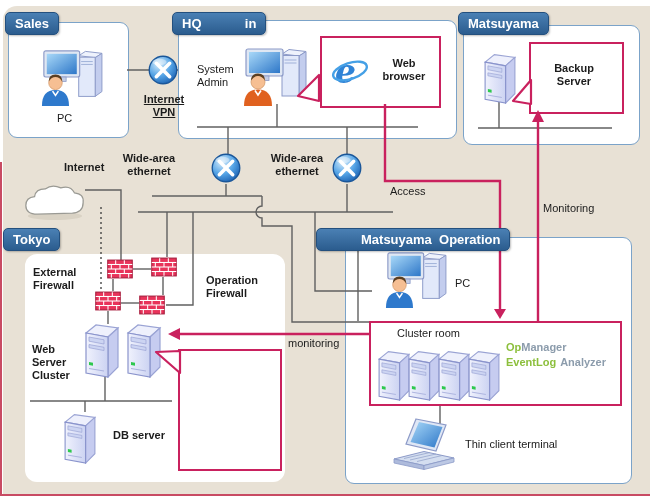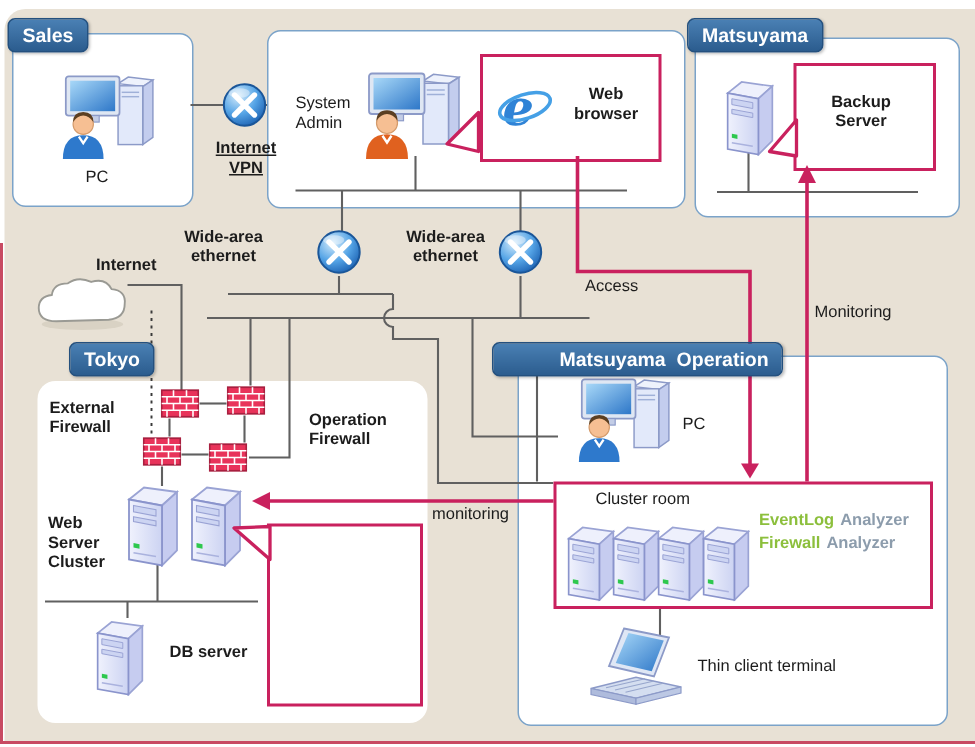--- a/index.html
+++ b/index.html
@@ -256,41 +256,42 @@
       <polygon points="180,328 180,340 168,334"></polygon>
     </g>
     <g fill="#fff" stroke="#c9215e" stroke-width="2.2" stroke-linejoin="round">
       <polygon points="319,75 319,101 298,96"></polygon>
       <polygon points="531,80 531,104 513,101"></polygon>
       <polygon points="180,351 180,373 156,352"></polygon>
     </g>
   </svg>
 
   <div class="tab" style="left:5px;top:12px;">Sales</div>
+  <div class="tab" style="left:172px;top:12px;">HQ            in</div>
   <div class="tab" style="left:458px;top:12px;">Matsuyama</div>
-  <div class="tab" style="left:3px;top:228px;margin-left:43px;">Tokyo</div>
-  <div class="tab" style="left:328px;top:228px;padding-left:44px;">Matsuyama  Operation</div>
+  <div class="tab" style="left:3px;top:228px;">Tokyo</div>
+  <div class="tab" style="left:316px;top:228px;padding-left:44px;">Matsuyama  Operation</div>
 
   <div class="lbl" style="left:57px;top:112px;">PC</div>
   <div class="lbl b ctr" style="left:135px;top:93px;width:58px;text-decoration:underline;">Internet VPN</div>
   <div class="lbl" style="left:197px;top:63px;width:46px;">System Admin</div>
   <div class="lbl b ctr" style="left:546px;top:62px;width:56px;">Backup Server</div>
   <div class="lbl b ctr" style="left:377px;top:57px;width:54px;">Web browser</div>
   <div class="lbl b ctr" style="left:118px;top:152px;width:62px;">Wide-area ethernet</div>
   <div class="lbl b ctr" style="left:263px;top:152px;width:68px;">Wide-area ethernet</div>
-  <div class="lbl b" style="left:64px;top:171px;">Internet</div>
+  <div class="lbl b" style="left:64px;top:161px;">Internet</div>
   <div class="lbl" style="left:390px;top:185px;">Access</div>
   <div class="lbl" style="left:543px;top:202px;">Monitoring</div>
   <div class="lbl" style="left:288px;top:337px;">monitoring</div>
   <div class="lbl b" style="left:33px;top:266px;width:48px;">External Firewall</div>
   <div class="lbl b" style="left:206px;top:274px;width:48px;">Operation Firewall</div>
   <div class="lbl b" style="left:32px;top:343px;width:46px;">Web Server Cluster</div>
   <div class="lbl b" style="left:113px;top:429px;">DB server</div>
   <div class="lbl" style="left:455px;top:277px;">PC</div>
   <div class="lbl" style="left:397px;top:327px;">Cluster room</div>
   <div class="lbl" style="left:465px;top:438px;">Thin client terminal</div>
 
 
   <div class="lbl" style="left:506px;top:340px;">
+    <div class="product-line nospace"><span class="green">Op</span><span class="gray">Manager</span></div>
     <div class="product-line"><span class="green">EventLog</span><span class="gray">Analyzer</span></div>
-    <div class="product-line"><span class="green">Firewall</span><span class="gray">Analyzer</span></div>
   </div>
 </div>
 
 </body></html>

